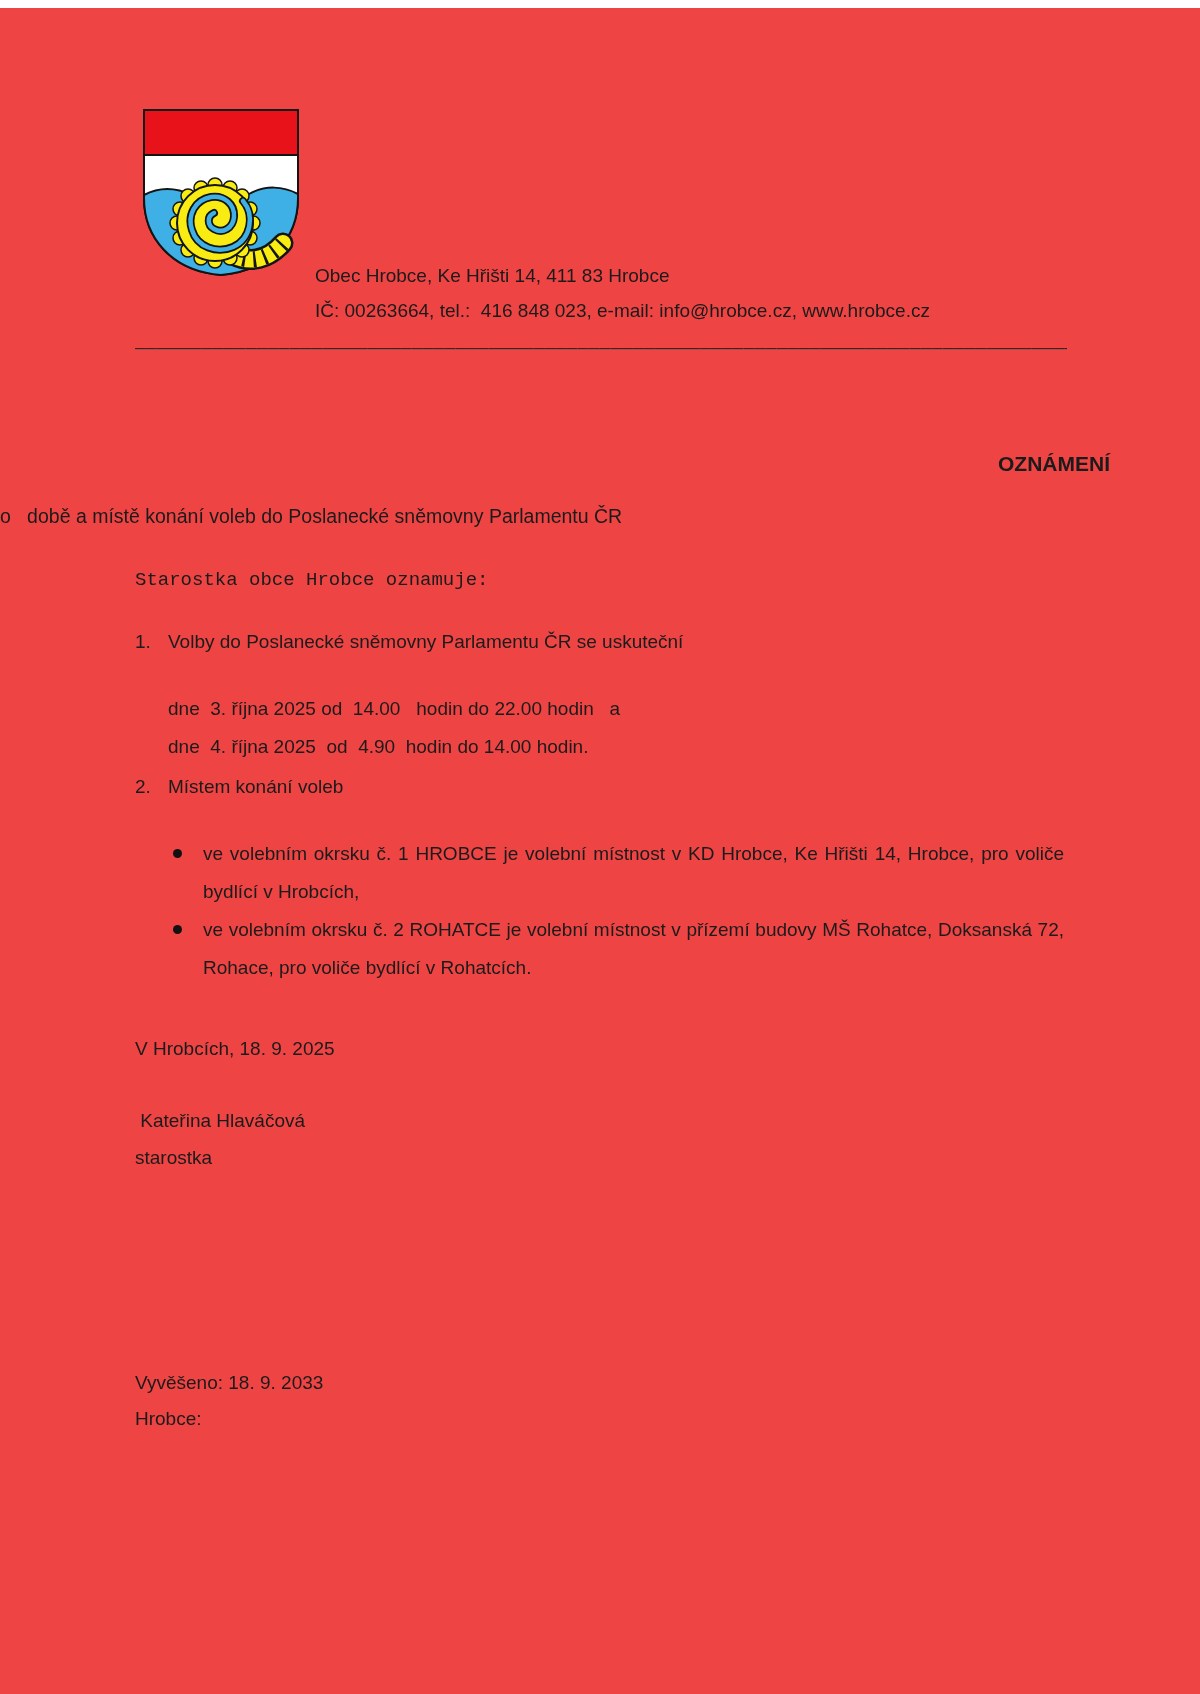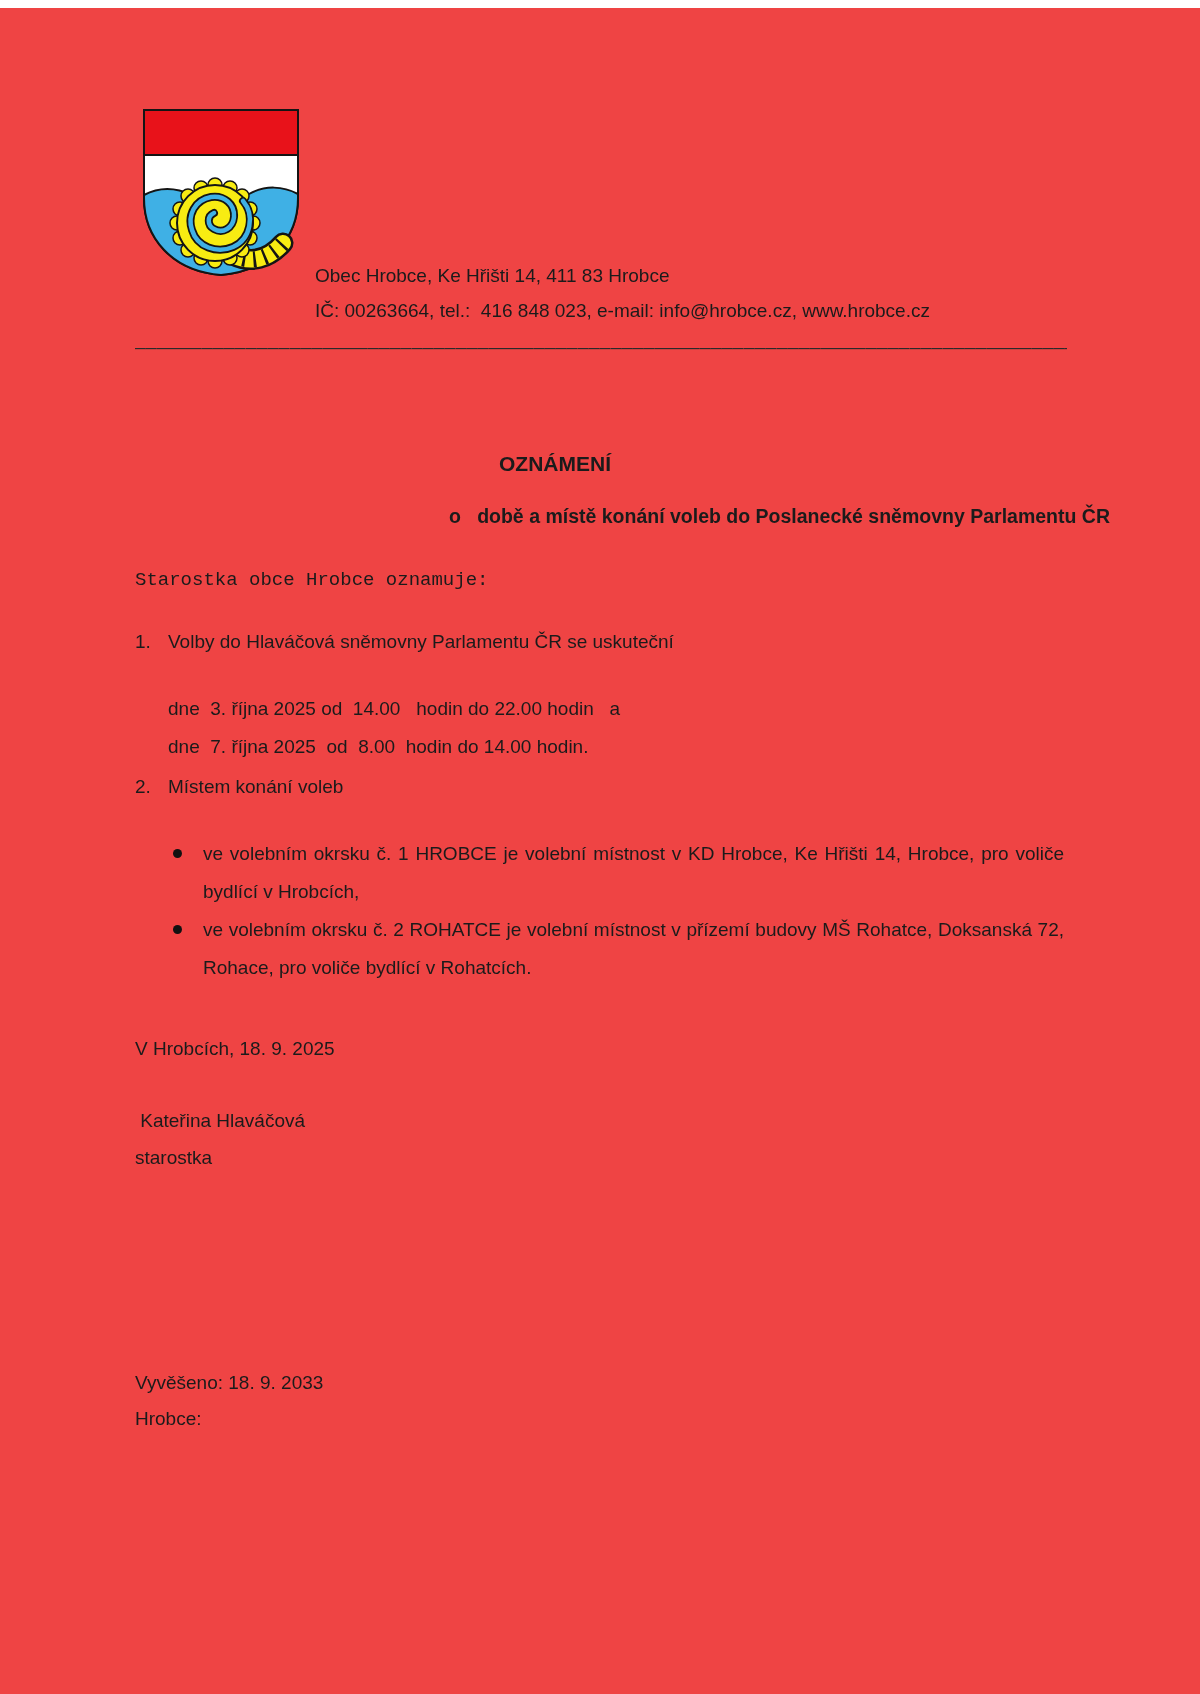--- a/index.html
+++ b/index.html
@@ -11,24 +11,24 @@
   }
   .abs { position:absolute; }
   .pre { white-space:pre-wrap; }
   .header-block { left:315px; top:250px; line-height:35px; }
   .crest { left:137px; top:97px; width:168px; height:175px; }
   .divider {
     left:135px; top:320px; width:932px; height:34px;
     overflow:hidden; white-space:nowrap; font-size:19px; letter-spacing:0.5px;
     color:#2a2a2a;
   }
-  .title-block { left:0; top:444px; width:1110px; text-align:center;
+  .title-block { left:0; top:444px; width:1110px; text-align:right;
     font-weight:bold; font-size:21px; }
-  .subtitle-block { left:0; top:497px; width:1110px; text-align:right;
-    font-weight:bold; font-size:19.5px; }
+  .subtitle-block { left:0; top:497px; width:1110px; text-align:left;
+    font-weight:normal; font-size:19.5px; }
   .intro { left:135px; top:561px;font-family:Liberation Mono, monospace; }
   .list-item { left:135px; width:930px; display:flex; }
   .item1 { top:623px; }
   .item2 { top:768px; }
   .num { width:33px; flex:none; }
   .schedule { left:168px; top:682px; line-height:38px; }
   .bullets { left:203px; top:827px; width:861px; }
   .bullet-row { position:relative; text-align:justify; line-height:38px; }
   .bullet-dot {
     position:absolute; left:-30px; top:14px; width:9px; height:9px;
@@ -89,26 +89,26 @@
   <div class="abs divider">________________________________________________________________________________________</div>
 
   <div class="abs title-block">OZNÁMENÍ</div>
 
   <div class="abs subtitle-block pre">o   době a místě konání voleb do Poslanecké sněmovny Parlamentu ČR</div>
 
   <div class="abs intro">Starostka obce Hrobce oznamuje:</div>
 
   <div class="abs list-item item1">
     <span class="num">1.</span>
-    <span>Volby do Hlaváčová sněmovny Parlamentu ČR se uskuteční</span>
+    <span>Volby do Poslanecké sněmovny Parlamentu ČR se uskuteční</span>
   </div>
 
   <div class="abs schedule">
     <div class="pre">dne  3. října 2025 od  14.00   hodin do 22.00 hodin   a</div>
-    <div class="pre">dne  7. října 2025  od  8.00  hodin do 14.00 hodin.</div>
+    <div class="pre">dne  4. října 2025  od  4.90  hodin do 14.00 hodin.</div>
   </div>
 
   <div class="abs list-item item2">
     <span class="num">2.</span>
     <span>Místem konání voleb</span>
   </div>
 
   <div class="abs bullets">
     <div class="bullet-row">
       <span class="bullet-dot"></span>

